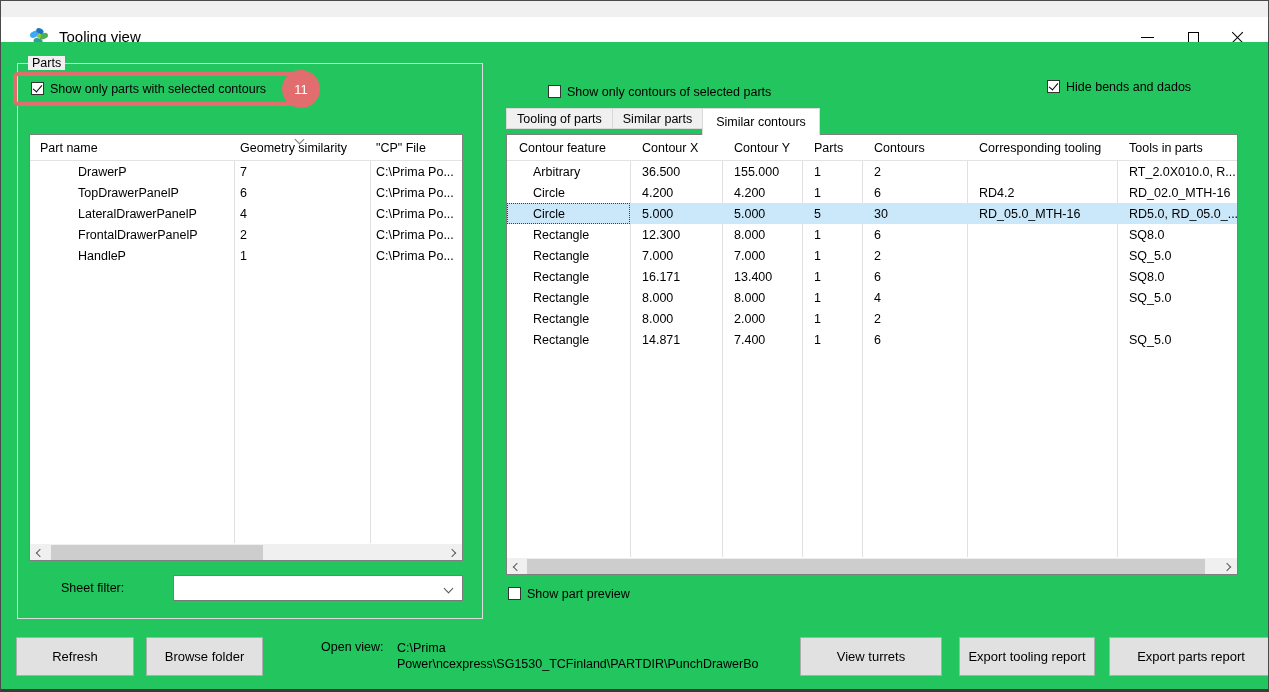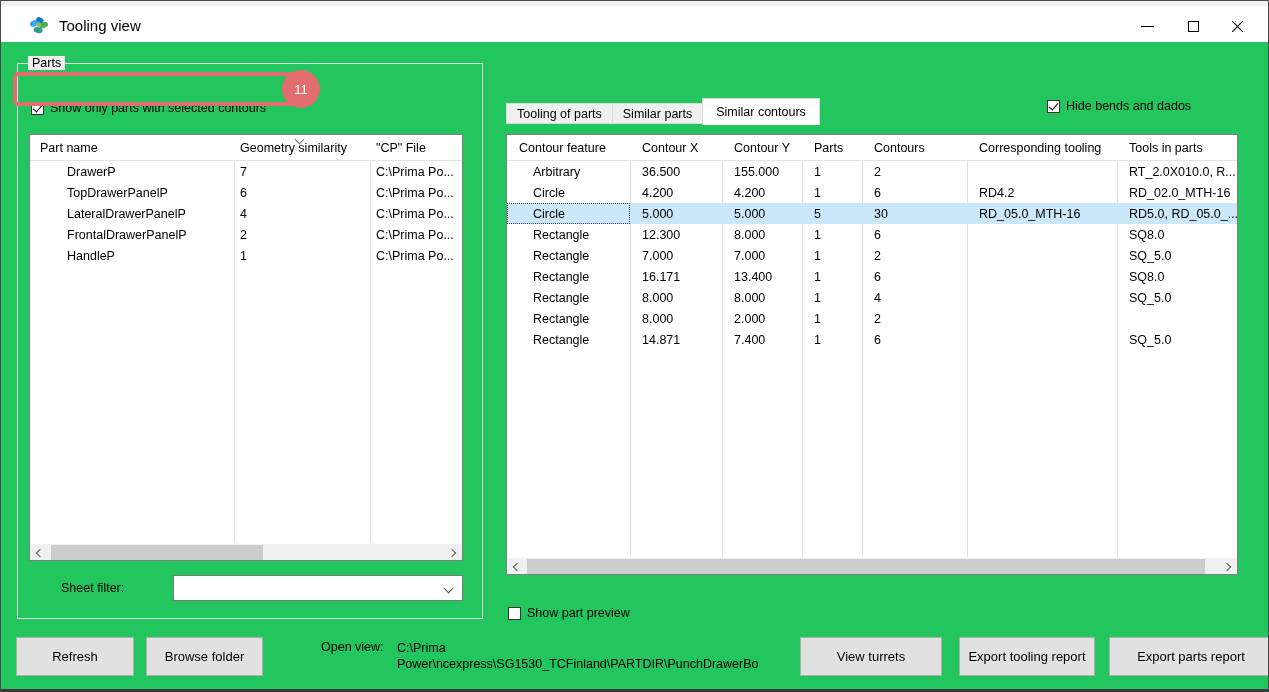--- a/index.html
+++ b/index.html
@@ -3,41 +3,41 @@
 <meta charset="utf-8">
 <style>
   * { margin:0; padding:0; box-sizing:border-box; }
   html,body { background:#fff; }
   body { font-family:"Liberation Sans","DejaVu Sans",sans-serif; font-size:12.5px; color:#000; }
 
   .window { position:relative; width:1269px; height:692px; background:#f0f0f0;
             border:1px solid #4a4a4a; border-bottom:3px solid #3a3a3a; overflow:hidden; }
 
   
-  .titlebar { position:absolute; left:0; top:5px; width:100%; height:48px; background:#fff;
+  .titlebar { position:absolute; left:0; top:16px; width:100%; height:48px; background:#fff;
               border-bottom:1px solid #e2e2e2; }
   .app-icon { position:absolute; left:27px; top:9px; width:22px; height:22px; }
   .title-text { position:absolute; left:58px; top:11px; font-size:15px; color:#000; }
   .winctl { position:absolute; top:0; height:40px; width:46px; display:flex; align-items:center; justify-content:center; }
   .ctl-min { right:98px; } .ctl-max { right:52px; } .ctl-close { right:8px; }
   .glyph-min { width:13px; height:0; border-top:1px solid #000; display:block; }
   .glyph-max { width:11px; height:11px; border:1px solid #000; display:block; }
   .glyph-close { position:relative; width:13px; height:13px; display:block; }
   .glyph-close::before,.glyph-close::after { content:""; position:absolute; left:-1px; top:6px; width:15px; height:1px; background:#000; }
   .glyph-close::before { transform:rotate(45deg); } .glyph-close::after { transform:rotate(-45deg); }
 
   .main { position:absolute; left:0; top:41px; right:0; bottom:0; background:#22c55e; }
 
   
   .groupbox { position:absolute; left:16px; top:21px; width:466px; height:556px;
               border:1px solid #dcdcdc; }
   .groupbox-legend { position:absolute; left:10px; top:-8px; background:#f0f0f0; padding:0 4px; color:#000; }
 
   
-  .cb-row { position:absolute; display:flex; align-items:flex-end; gap:6px;margin-top:19px; }
+  .cb-row { position:absolute; display:flex; align-items:flex-start; gap:6px; }
   .cb-box { width:13px; height:13px; background:#fff; border:1px solid #333; position:relative; flex:0 0 auto; }
   .cb-box.checked::after { content:""; position:absolute; left:3px; top:0px; width:4px; height:8px;
        border-right:1.6px solid #000; border-bottom:1.6px solid #000; transform:rotate(40deg); }
   .cb-label { white-space:nowrap; }
 
   
   .ann-rect { position:absolute; left:12px; top:30px; width:296px; height:34px;
               border:4px solid #e26d6e; border-radius:5px; z-index:5; pointer-events:none; }
   .ann-badge { position:absolute; left:281px; top:28px; width:38px; height:38px; border-radius:50%;
                background:#e26d6e; color:#fff; display:flex; align-items:center; justify-content:center;
@@ -49,21 +49,21 @@
   .hrow { display:flex; height:26px; align-items:center; border-bottom:1px solid #e3e3e3; position:relative; background:#fff; }
   .row { display:flex; height:21px; align-items:center; position:relative; }
   .row.sel { background:#cbe8fa; }
   .c { padding-left:12px; overflow:hidden; white-space:nowrap; text-overflow:ellipsis; height:100%; display:flex; align-items:center; }
   .hc { padding-left:12px; white-space:nowrap; overflow:hidden; height:100%; display:flex; align-items:center; }
   .focus-cell { border:1px dotted #3f3f3f; }
 
   
   .L0{width:204px;} .L1{width:136px;} .L2{flex:1;}
   .parts-tbl .hc.L0 { padding-left:10px; }
-  .parts-tbl .c.L0 { padding-left:37px; }
+  .parts-tbl .c.L0 { padding-left:48px; }
   .parts-tbl .hc.L1,.parts-tbl .c.L1,.parts-tbl .hc.L2,.parts-tbl .c.L2 { padding-left:6px; }
   
   .R0{width:123px;} .R1{width:92px;} .R2{width:80px;} .R3{width:60px;} .R4{width:105px;} .R5{width:150px;} .R6{flex:1;}
   .cont-tbl .c.R0 { padding-left:26px; }
   .cont-tbl .c.R0.focus-cell { padding-left:25px; }
 
   .sort-chevron { position:absolute; left:268px; top:1px; width:8px; height:8px; pointer-events:none; }
   .sort-chevron::after { content:""; position:absolute; left:0; top:0; width:6px; height:6px;
        border-left:1px solid #777; border-bottom:1px solid #777; transform:rotate(-45deg); }
 
@@ -74,21 +74,21 @@
   .sb-left { left:0; } .sb-left span { transform:rotate(45deg); margin-left:3px; }
   .sb-right { right:0; } .sb-right span { transform:rotate(225deg); margin-right:3px; }
   .sb-thumb { position:absolute; top:1px; height:15px; background:#cdcdcd; }
 
   
   .combo { position:absolute; background:#fff; border:1px solid #7a7a7a; display:flex; align-items:center; }
   .combo-chevron { position:absolute; right:10px; top:9px; width:7px; height:7px;
        border-left:1.5px solid #555; border-bottom:1.5px solid #555; transform:rotate(-45deg); }
 
   
-  .tabstrip { position:absolute; left:505px; top:55px; height:27px; display:flex; align-items:flex-end; z-index:2; }
+  .tabstrip { position:absolute; left:505px; top:66px; height:27px; display:flex; z-index:2; }
   .tab { height:21px; padding:0 10px; display:flex; align-items:center; background:#f0f0f0;
          border:1px solid #d9d9d9; border-right:none; white-space:nowrap; }
   .tab:last-child { border-right:1px solid #d9d9d9; }
   .tab.active { height:27px; background:#fff; border:1px solid #d9d9d9; border-bottom:none;
                 margin-bottom:-1px; padding:0 13px; z-index:3; }
 
   
   .btn { position:absolute; height:39px; background:#e1e1e1; border:1px solid #adadad;
          display:flex; align-items:center; justify-content:center; font-size:13px; color:#000; cursor:default; }
 

